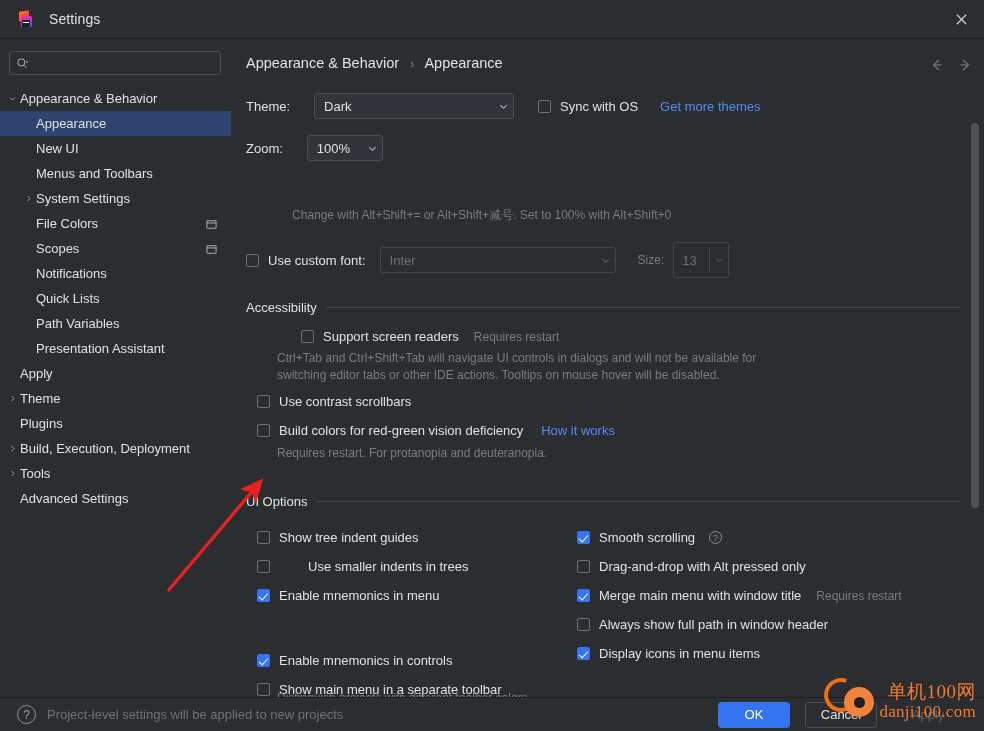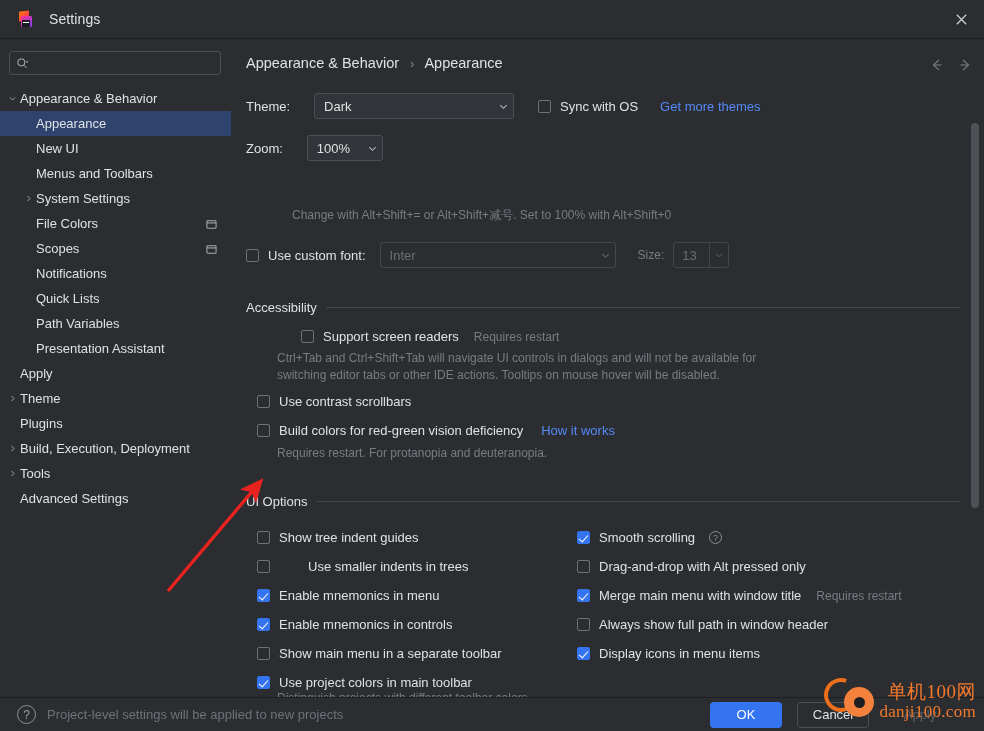--- a/index.html
+++ b/index.html
@@ -90,21 +90,21 @@
     display: flex; align-items: center; padding: 0 4px 0 9px; color: #dfe1e5; font-size: 13px;
     position: relative;
   }
   .combo .cval { flex: 1; }
   .combo .chev { color: #b0b4ba; display:flex; align-items:center; }
   .combo .chev svg { width: 11px; height: 11px; }
   .combo.disabled { background: #2b2d30; border-color: #43464c; color: #6c7077; }
   .combo.disabled .chev { color: #60646b; }
 
   .spinner {
-    height: 26px; background: #2b2d30; border: 1px solid #43464c; border-radius: 3px;
+    height: 36px; background: #2b2d30; border: 1px solid #43464c; border-radius: 3px;
     display: flex; align-items: center; color: #6c7077; font-size: 13px; width: 56px;
   }
   .spinner .sval { padding-left: 8px; flex: 1; }
   .spinner .sbtn { width: 19px; height: 24px; border-left: 1px solid #43464c;
     display:flex; align-items:center; justify-content:center; color:#60646b;}
   .spinner .sbtn svg { width: 10px; height: 10px; }
 
   
   .cb { width: 13px; height: 13px; border: 1px solid #6e7277; border-radius: 2px;
         background: #2b2d30; flex: 0 0 auto; position: relative; }
@@ -134,21 +134,21 @@
   
   .bottombar {
     position: absolute; left: 0; bottom: 0; width: 984px; height: 34px;
     background: #2b2d30; border-top: 1px solid #1e1f22; display: flex; align-items: center;
   }
   .help-circle {
     margin-left: 17px; width: 19px; height: 19px; border: 1px solid #8b8f96; border-radius: 50%;
     display:flex; align-items:center; justify-content:center; font-size:12px; color:#9a9ea5;
   }
   .bottom-note { margin-left: 11px; font-size: 13px; color: #6e7279; }
-  .btns { position: absolute; right: 28px; display: flex; align-items: center; gap: 15px; }
+  .btns { position: absolute; right: 20px; display: flex; align-items: center; gap: 15px; }
   .btn {
     height: 26px; min-width: 72px; border-radius: 4px; display:flex; align-items:center;
     justify-content:center; font-size: 13px; padding: 0 14px;
   }
   .btn.primary { background: #3574f0; color: #ffffff; }
   .btn.ghost { background: #2b2d30; border: 1px solid #4b4f56; color: #dfe1e5; }
   .btn.disabled { background: transparent; border: 1px solid transparent; color: #5c6067; }
 
   
   .arrow-svg { position: absolute; left: 150px; top: 470px; width: 130px; height: 135px; pointer-events:none; }
@@ -427,21 +427,21 @@
           <span class="cbtext">Show tree indent guides</span>
         </div>
         <div class="cbrow" style="height: 29px; gap: 38px;">
           <div class="cb"></div>
           <span class="cbtext">Use smaller indents in trees</span>
         </div>
         <div class="cbrow" style="height: 29px;">
           <div class="cb checked"></div>
           <span class="cbtext">Enable mnemonics in menu</span>
         </div>
-        <div class="cbrow" style="height: 29px;">
+        <div class="cbrow" style="height: 29px; margin-top: 36px;">
           <div class="cb checked"></div>
           <span class="cbtext">Enable mnemonics in controls</span>
         </div>
         <div class="cbrow" style="height: 29px;">
           <div class="cb"></div>
           <span class="cbtext">Show main menu in a separate toolbar</span>
         </div>
         <div class="cbrow" style="height: 29px;">
           <div class="cb checked"></div>
           <span class="cbtext">Use project colors in main toolbar</span>

